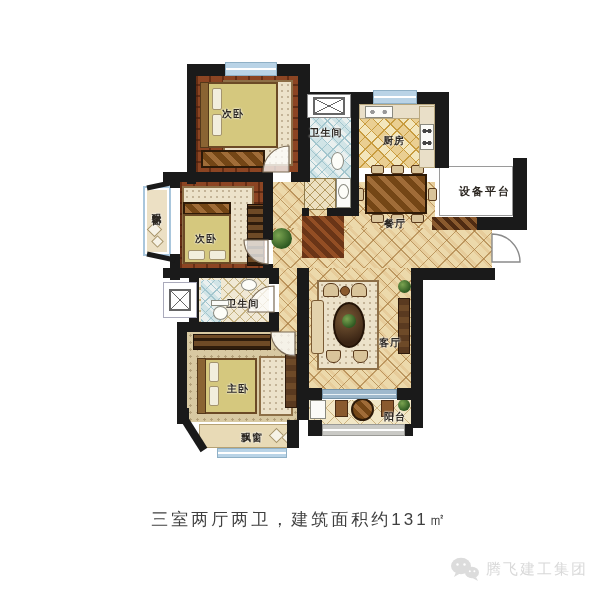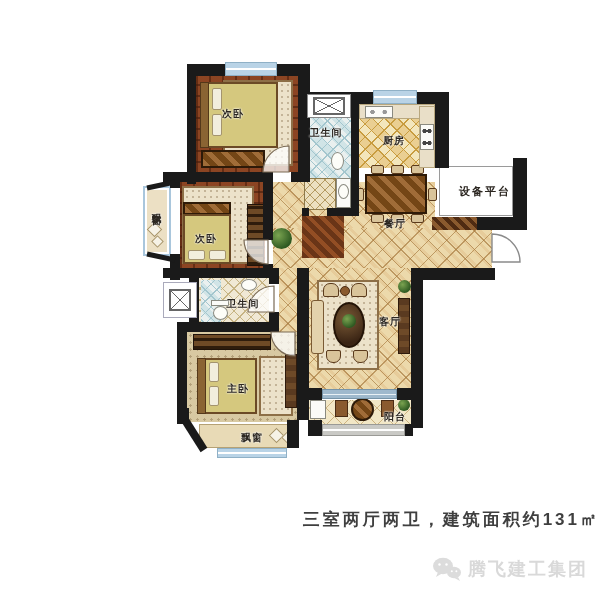--- a/index.html
+++ b/index.html
@@ -90,25 +90,25 @@
   .roundwood{background:repeating-linear-gradient(45deg,#a06c38 0 4px,#744616 4px 9px);
     border:2px solid #2e1a08;border-radius:50%;}
   .cushion{position:absolute;background:#f6f2e6;border:1px solid #a89468;transform:rotate(45deg);z-index:4;}
   
   .room-label{position:absolute;transform:translate(-50%,-50%);z-index:8;
     font-size:10px;font-weight:700;color:var(--label,#2b2620);letter-spacing:1px;
     text-shadow:0 0 2px rgba(255,255,255,.9),0 0 2px rgba(255,255,255,.9);white-space:nowrap;}
   .room-label.vert{writing-mode:vertical-rl;letter-spacing:2px;}
   .room-label.big{font-size:11px;letter-spacing:2px;}
   .overlay{position:absolute;left:0;top:0;z-index:7;pointer-events:none;}
-  .caption{position:absolute;left:0;top:508px;width:600px;text-align:right;z-index:9;
-    font-size:17px;font-weight:700;letter-spacing:3px;color:var(--caption,#3f3f3f);}
+  .caption{position:absolute;left:0;top:508px;width:600px;text-align:center;z-index:9;
+    font-size:17px;font-weight:400;letter-spacing:3px;color:var(--caption,#3f3f3f);}
   .watermark{position:absolute;right:12px;top:556px;display:flex;align-items:center;gap:6px;
     color:var(--watermark,#d9d9d9);z-index:9;}
-  .watermark span{font-size:18px;font-weight:700;letter-spacing:2px;text-align:right;}
+  .watermark span{font-size:15px;font-weight:400;letter-spacing:2px;text-align:right;}
 </style>
 </head>
 <body>
 
 <div class="stage">
  <div class="plan">
 
   <div class="floor wood" style="left:171px;top:76px;width:102px;height:96px"></div>
   <div class="floor wood" style="left:155px;top:182px;width:85px;height:86px"></div>
   <div class="floor tile" style="left:248px;top:182px;width:162px;height:46px"></div>
@@ -251,21 +251,21 @@
     <line x1="150" y1="260" x2="122" y2="254" stroke="#1a1a1a" stroke-width="5"></line>
   </svg>
 
   <div class="room-label" style="left:208px;top:114px">次卧</div>
   <div class="room-label" style="left:301px;top:133px">卫生间</div>
   <div class="room-label" style="left:369px;top:141px">厨房</div>
   <div class="room-label big" style="left:460px;top:191px">设备平台</div>
   <div class="room-label" style="left:181px;top:239px">次卧</div>
   <div class="room-label" style="left:370px;top:224px">餐厅</div>
   <div class="room-label" style="left:218px;top:304px">卫生间</div>
-  <div class="room-label" style="left:365px;top:322px">客厅</div>
+  <div class="room-label" style="left:365px;top:343px">客厅</div>
   <div class="room-label" style="left:213px;top:389px">主卧</div>
   <div class="room-label" style="left:370px;top:417px">阳台</div>
   <div class="room-label vert" style="left:131px;top:207px">飘窗</div>
   <div class="room-label" style="left:227px;top:438px">飘窗</div>
  </div>
 
  <div class="caption">三室两厅两卫，建筑面积约131㎡</div>
 
  <div class="watermark">
    <svg width="30" height="26" viewBox="0 0 30 26">

